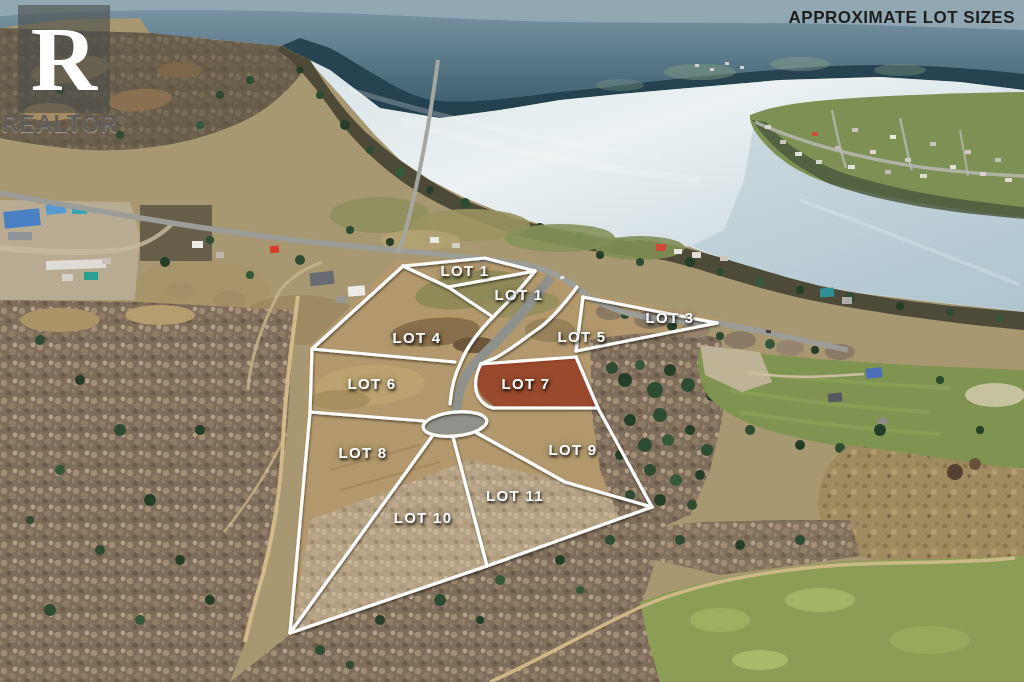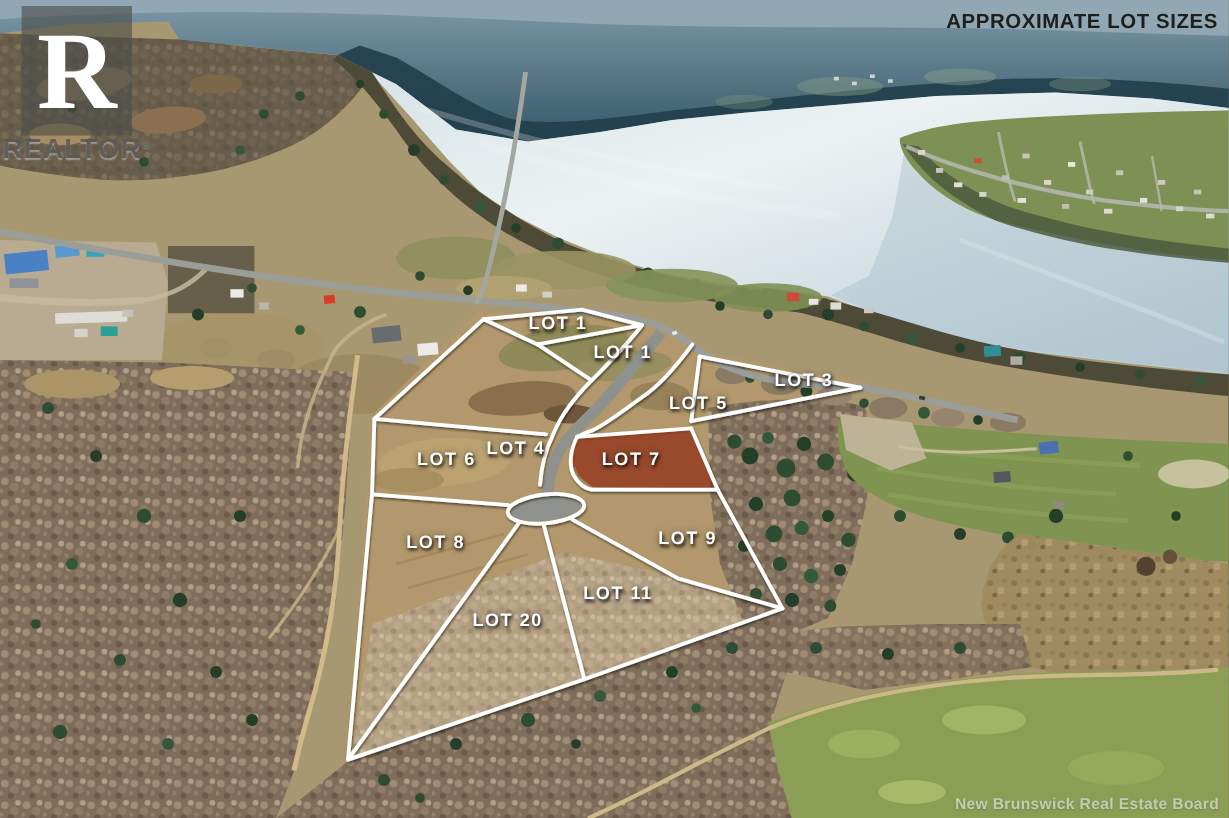--- a/index.html
+++ b/index.html
@@ -378,34 +378,33 @@
       <path class="lline" d="M481,364 C475,375 474,388 478,396 C482,403 487,407 493,408"></path>
       <ellipse class="lline" cx="455" cy="424" rx="32" ry="12" transform="rotate(-6 455 424)"></ellipse>
     </g>
   </g>
 </svg>
 
 <div id="lot-labels" style="position:absolute;left:0;top:0;width:830px;height:682px;pointer-events:none;">
       <span class="lot-label" style="left: 465px; top: 270px;">LOT 1</span>
       <span class="lot-label" style="left: 519px; top: 294px;">LOT 1</span>
       <span class="lot-label" style="left: 670px; top: 317px;">LOT 3</span>
-      <span class="lot-label" style="left: 430px; top: 337px; margin-top: 37px;">LOT 4</span>
+      <span class="lot-label" style="left: 417px; top: 337px;">LOT 4</span>
       <span class="lot-label" style="left: 570px; top: 336px; margin-left: 12px;">LOT 5</span>
       <span class="lot-label" style="left: 372px; top: 383px;">LOT 6</span>
       <span class="lot-label" style="left: 526px; top: 383px;">LOT 7</span>
       <span class="lot-label" style="left: 363px; top: 452px;">LOT 8</span>
       <span class="lot-label" style="left: 573px; top: 449px;">LOT 9</span>
-      <span class="lot-label" style="left: 423px; top: 517px;">LOT 20</span>
+      <span class="lot-label" style="left: 423px; top: 517px;">LOT 10</span>
       <span class="lot-label" style="left: 515px; top: 495px;">LOT 11</span>
     </div>
 
 <div class="brand">
   <div class="brand-box">
     <span>R</span>
   </div>
   <div class="brand-text"><span>REALTOR</span><sup>®</sup></div>
 </div>
 
 <div class="title">APPROXIMATE LOT SIZES</div>
 
-<div class="watermark">New Brunswick Real Estate Board</div>
 
 </div>
 
 </body></html>

